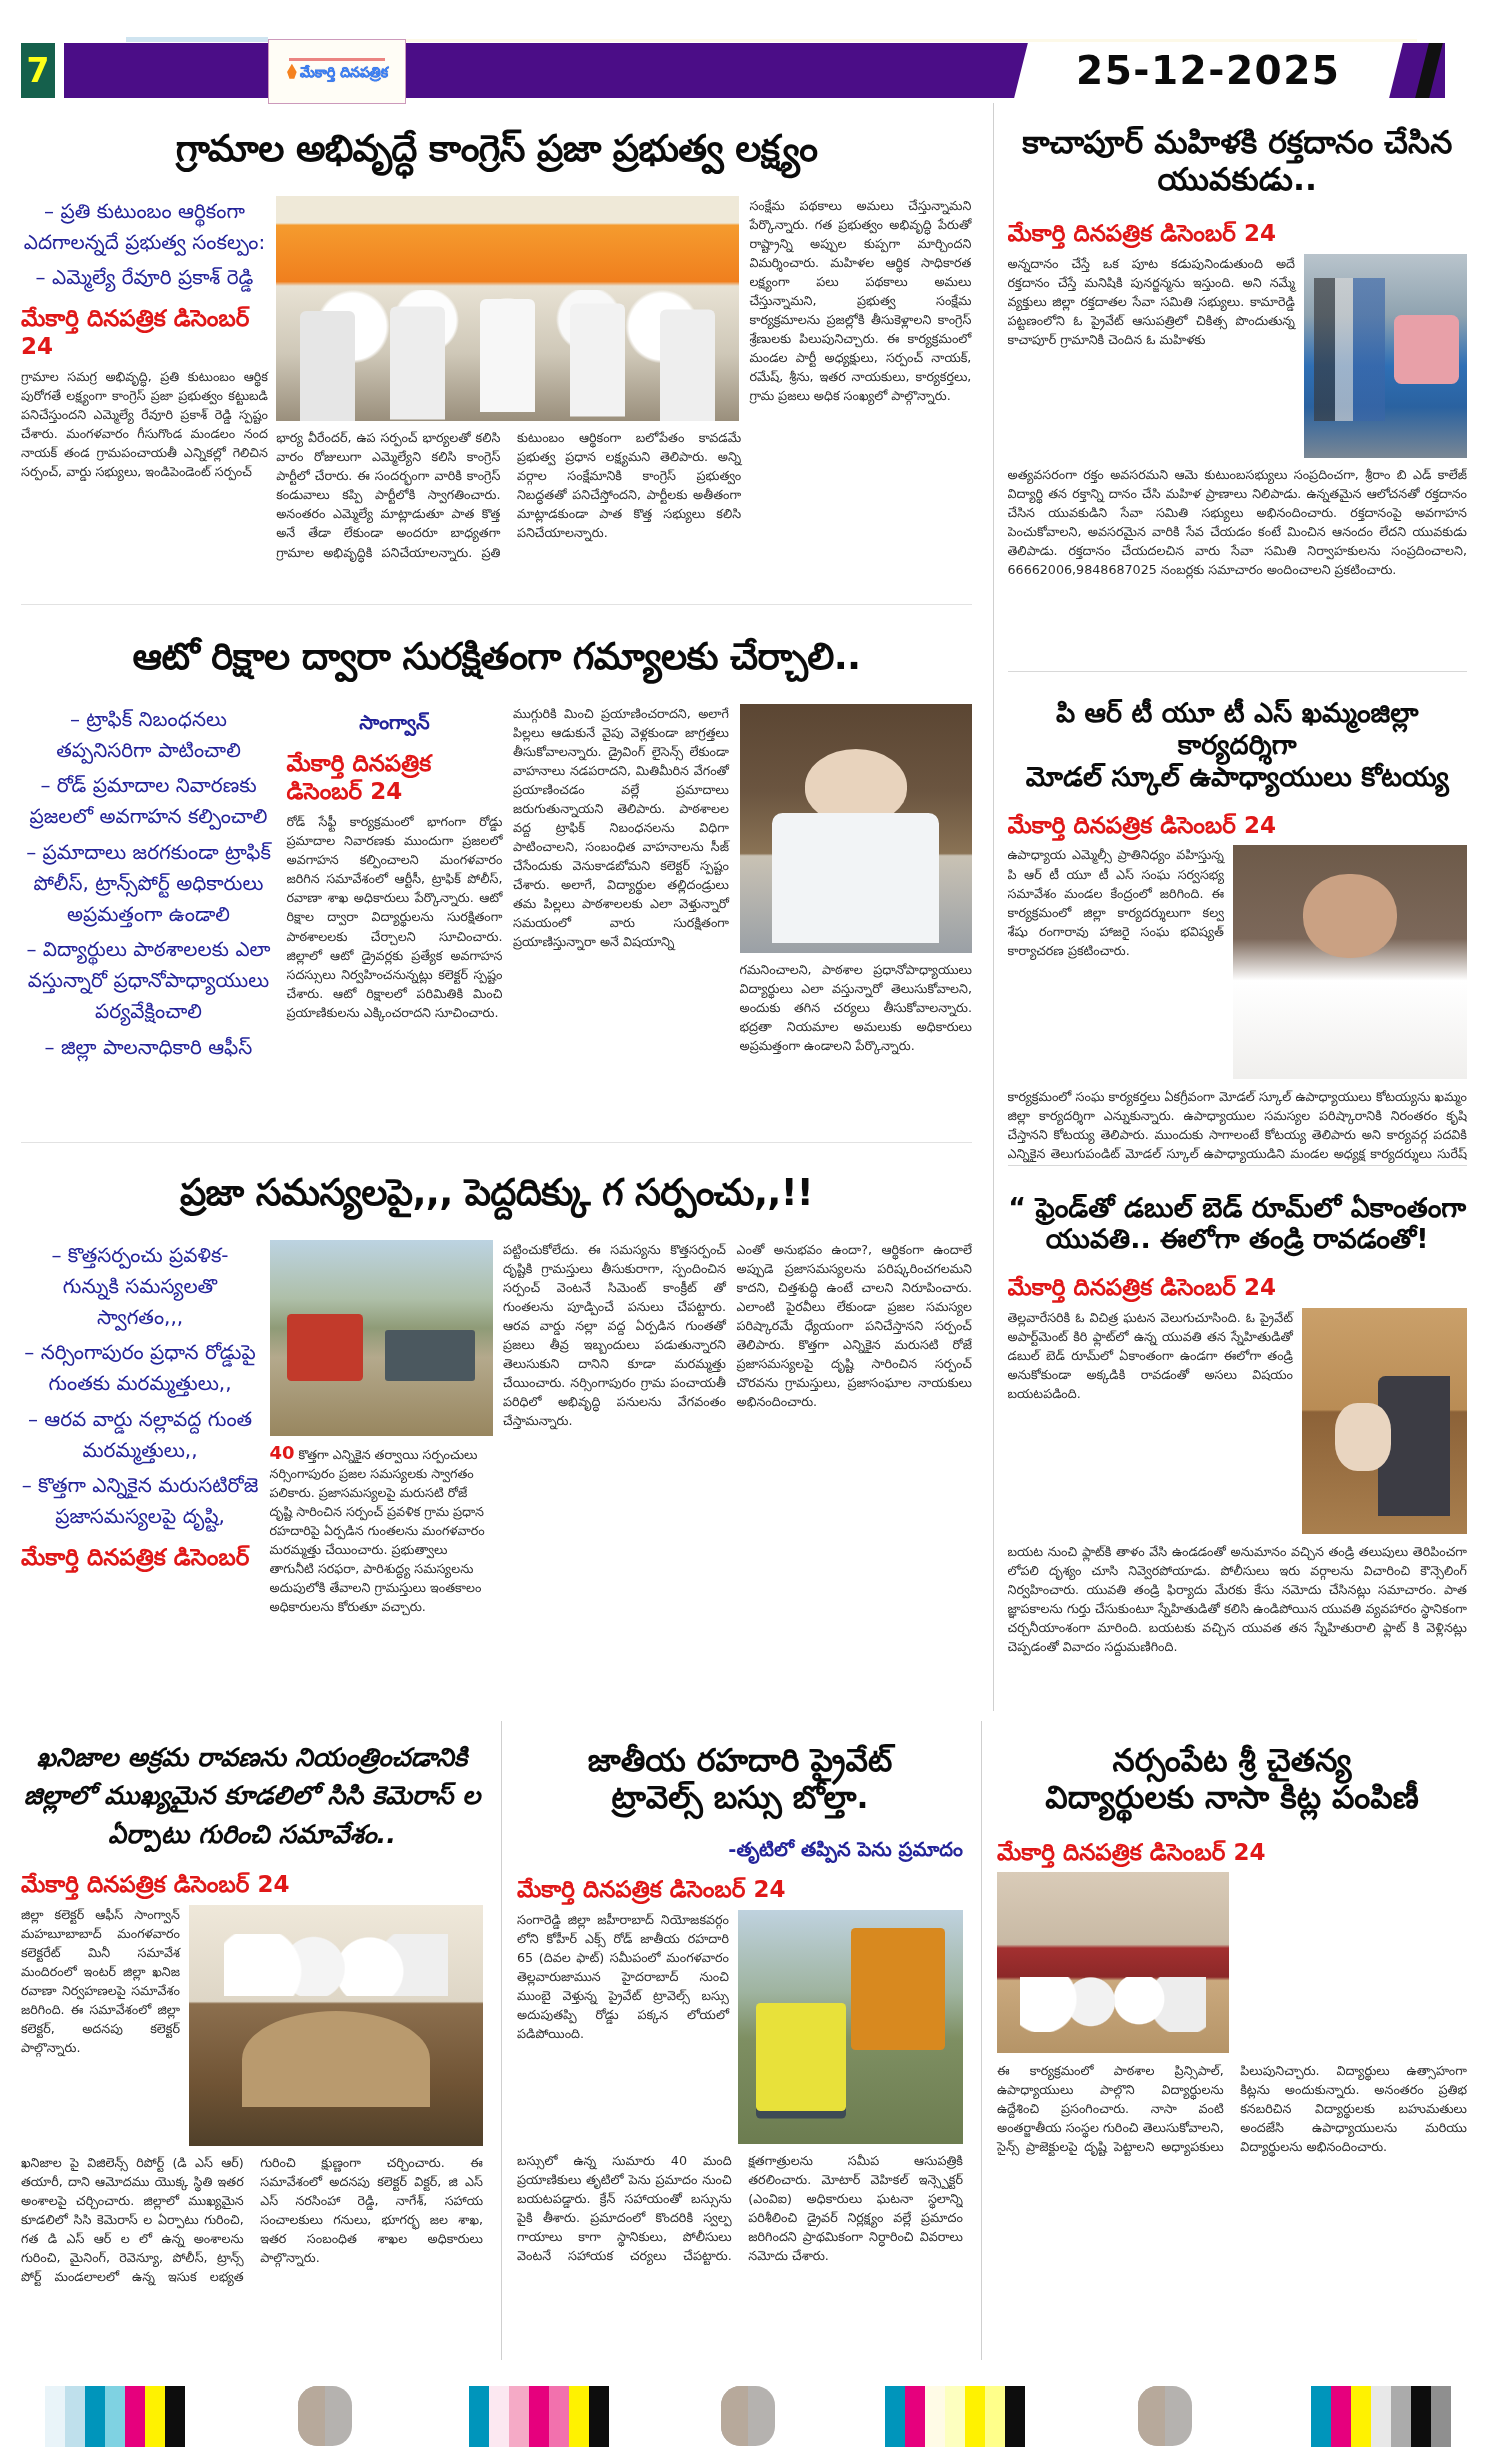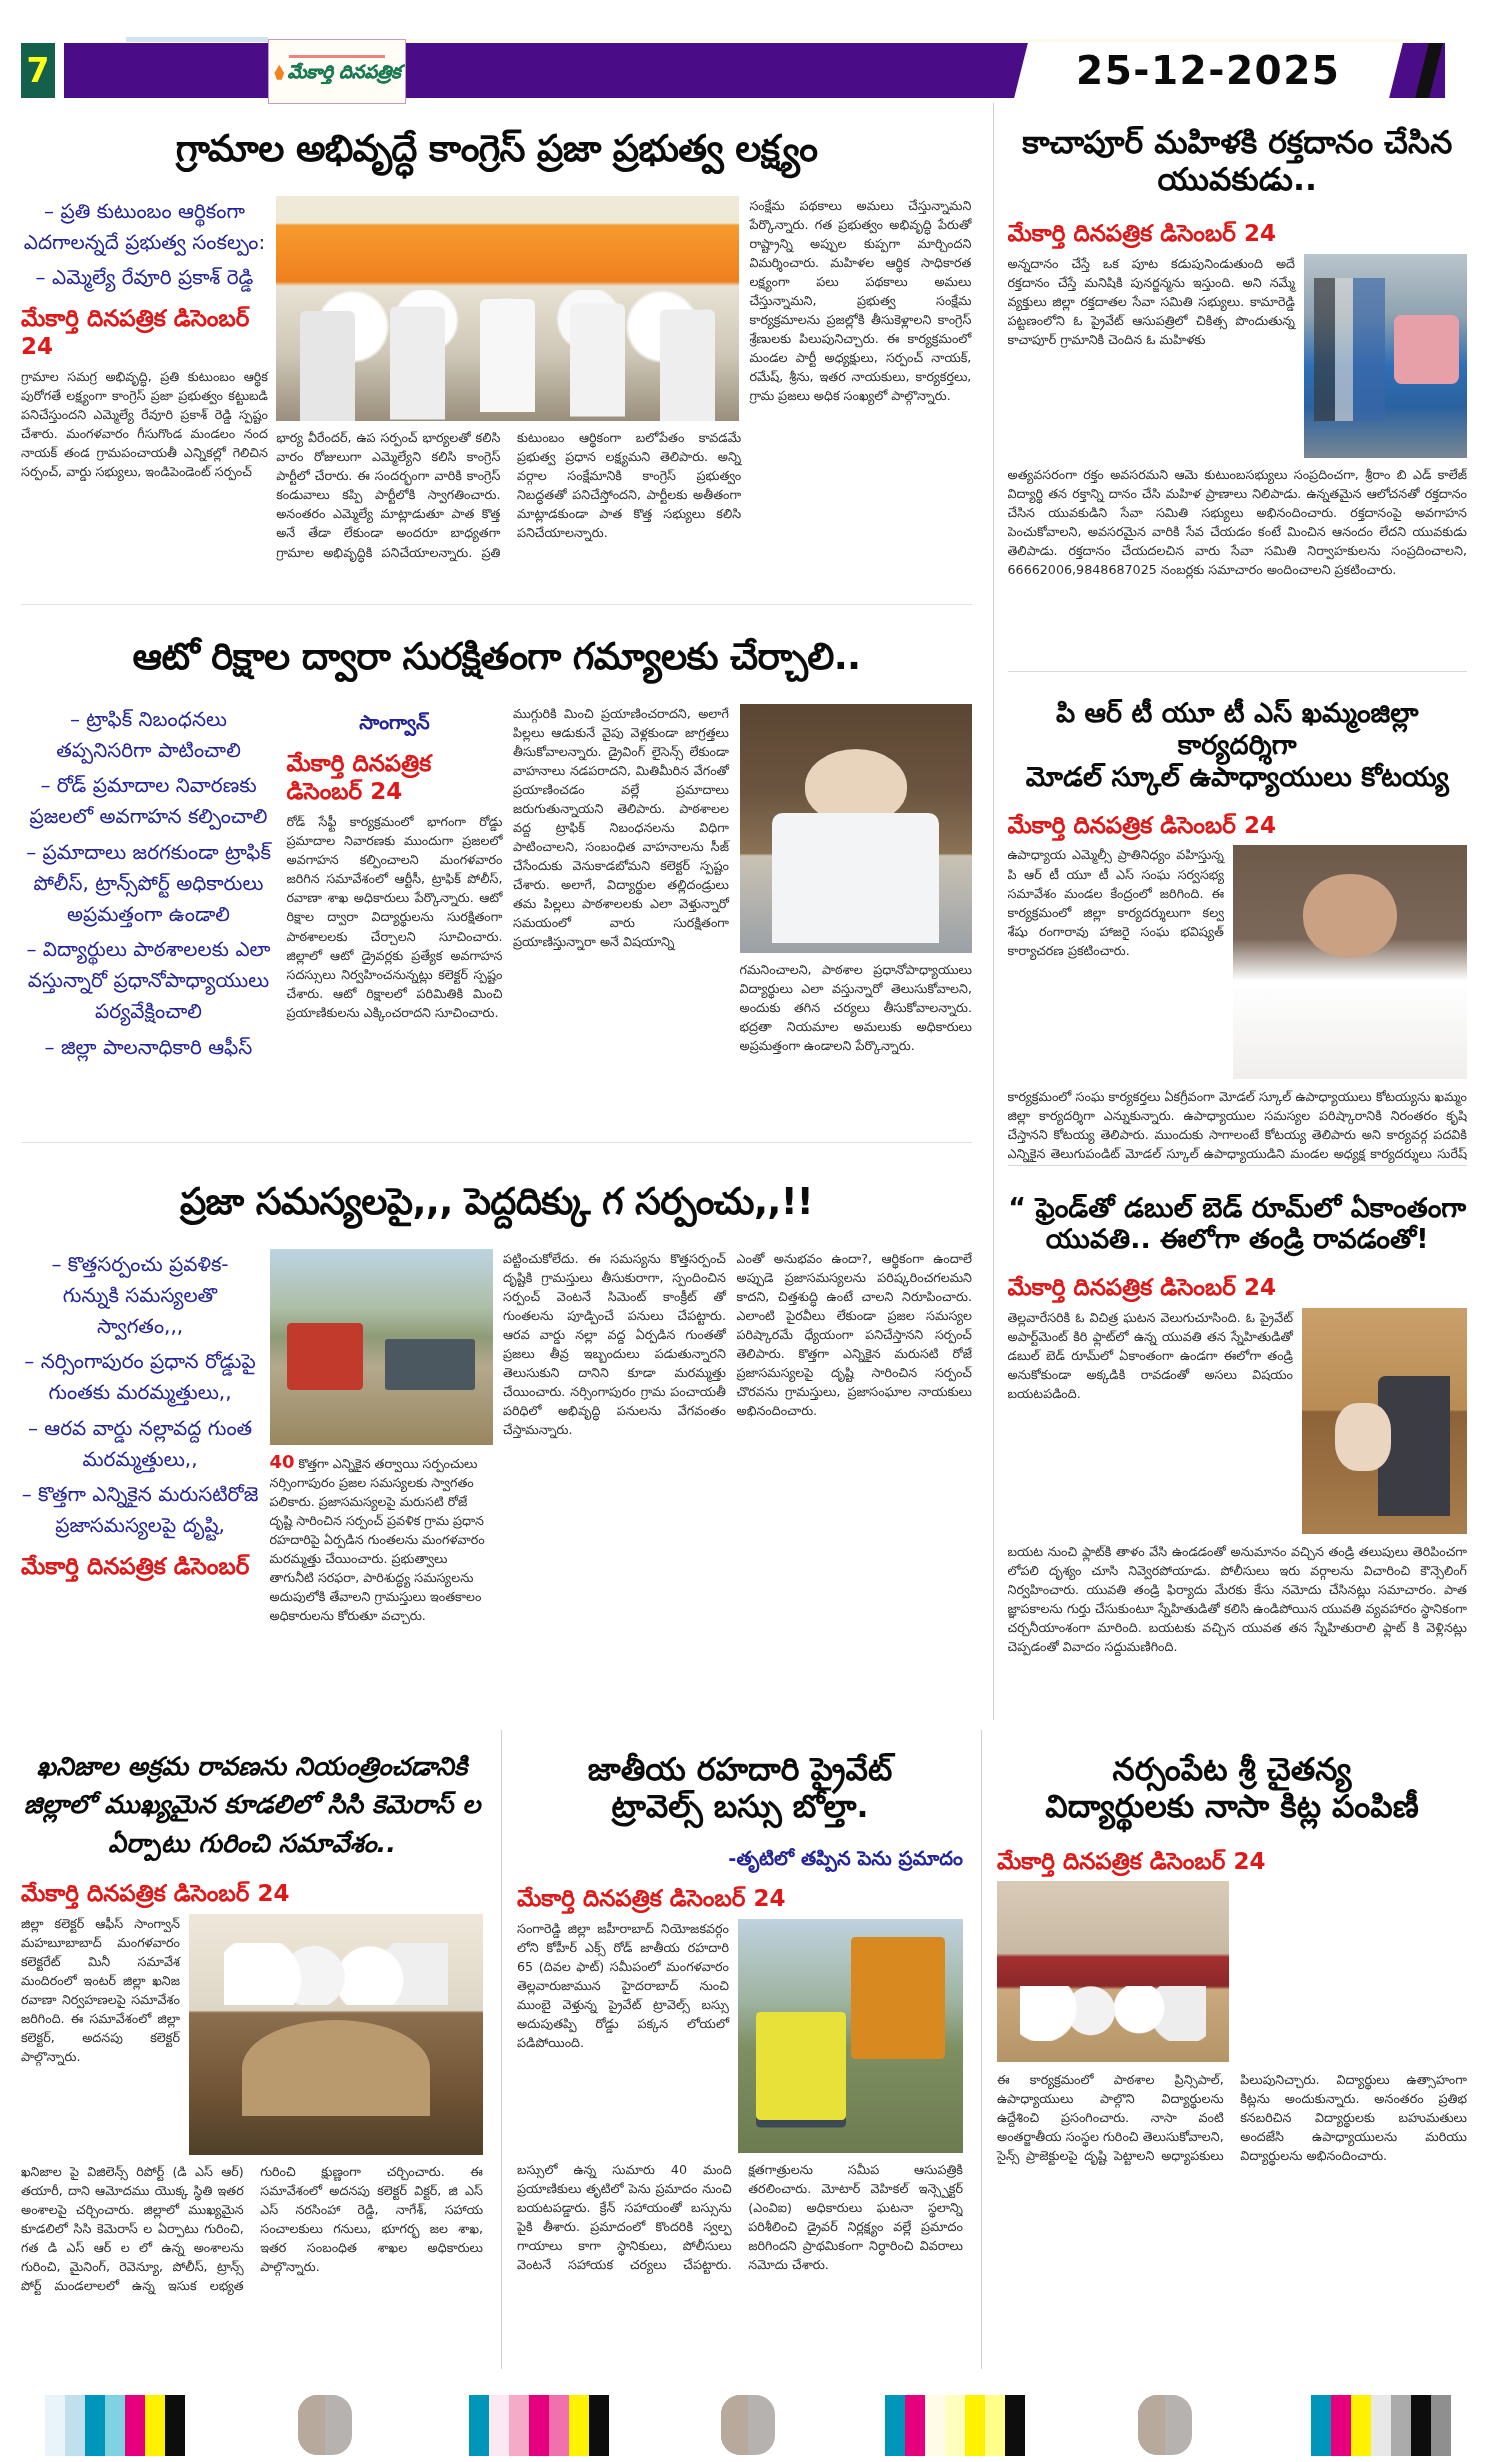--- a/index.html
+++ b/index.html
@@ -13,21 +13,21 @@
 
   
   .header{position:relative;margin:43px 21px 0 21px;height:55px;}
   .header-bar{position:absolute;left:43px;right:22.5px;top:0;bottom:0;background:#4b0d87;}
   .pagenum-box{position:absolute;left:0;top:0;width:34px;height:55px;background:#15604c;
                display:flex;align-items:center;justify-content:center;}
   .pagenum{color:#ffff19;font-size:33px;font-weight:bold;line-height:1;}
   .masthead-box{position:absolute;left:247px;top:-4.5px;width:136px;height:63px;background:#fffdf6;
                 border:0.7px solid #c9b; display:flex;flex-direction:column;align-items:center;justify-content:center;}
   .masthead-prd{width:70%;height:2.2px;background:#d33;margin-bottom:3px;opacity:.6;}
-  .masthead-text{font-size:18px;font-weight:bold;color:#15803d;text-shadow:0 0 0.7px #1133aa;white-space:nowrap;font-style:italic;}
+  .masthead-text{font-size:14px;font-weight:bold;color:#3b82f6;text-shadow:0 0 0.7px #1133aa;white-space:nowrap;}
   .flame-icon{display:inline-block;width:12px;height:15px;background:#f58220;
               clip-path:polygon(50% 0,90% 55%,70% 100%,30% 100%,10% 55%);margin-right:2.2px;vertical-align:-2.2px;}
   .date-box{position:absolute;right:71px;top:0;height:55px;width:375px;background:#ffffff;
             transform:skewX(-14deg);display:flex;align-items:center;justify-content:center;}
   .date-text{transform:skewX(14deg);font-size:39px;font-weight:bold;letter-spacing:1.5px;color:#0b0b0b;
              font-family:"DejaVu Sans","Liberation Sans",sans-serif;}
   .black-tab{position:absolute;right:31.5px;top:0;height:55px;width:13.5px;background:#111;transform:skewX(-14deg);}
 
   
   .hl{font-weight:bold;color:#0c0c0c;line-height:1.18;}
@@ -51,21 +51,21 @@
   
   .a1{height:501px;}
   .a1-grid{display:grid;grid-template-columns:247px 465px 222px;column-gap:8.2px;margin-top:7.5px;}
   .a1-midbottom{margin-top:7.5px;}
 
   
   .a2{height:531px;border-top:0.7px solid #e2e2e2;padding-top:6px;}
   .a2-grid{display:grid;grid-template-columns:255px 216px 216px 1fr;column-gap:10.5px;margin-top:6px;}
 
   
-  .a3{height:564px;border-top:0.7px solid #e2e2e2;padding-top:13px;}
+  .a3{height:564px;border-top:0.7px solid #e2e2e2;padding-top:4px;}
   .a3-grid{display:grid;grid-template-columns:238px 223px 223px 1fr;column-gap:10.5px;margin-top:7.5px;}
 
   
   .r1{height:568px;}
   .r2{height:486px;border-top:0.7px solid #d8d8d8;padding-top:7.5px;}
   .r3{height:537px;border-top:0.7px solid #d8d8d8;padding-top:7.5px;}
   .wrapgrid{display:grid;column-gap:9px;margin:4.5px 0 7.5px 0;}
   .wg-blood{grid-template-columns:1fr 163px;}
   .wg-prtu{grid-template-columns:1fr 234px;}
   .wg-bed{grid-template-columns:1fr 165px;}

